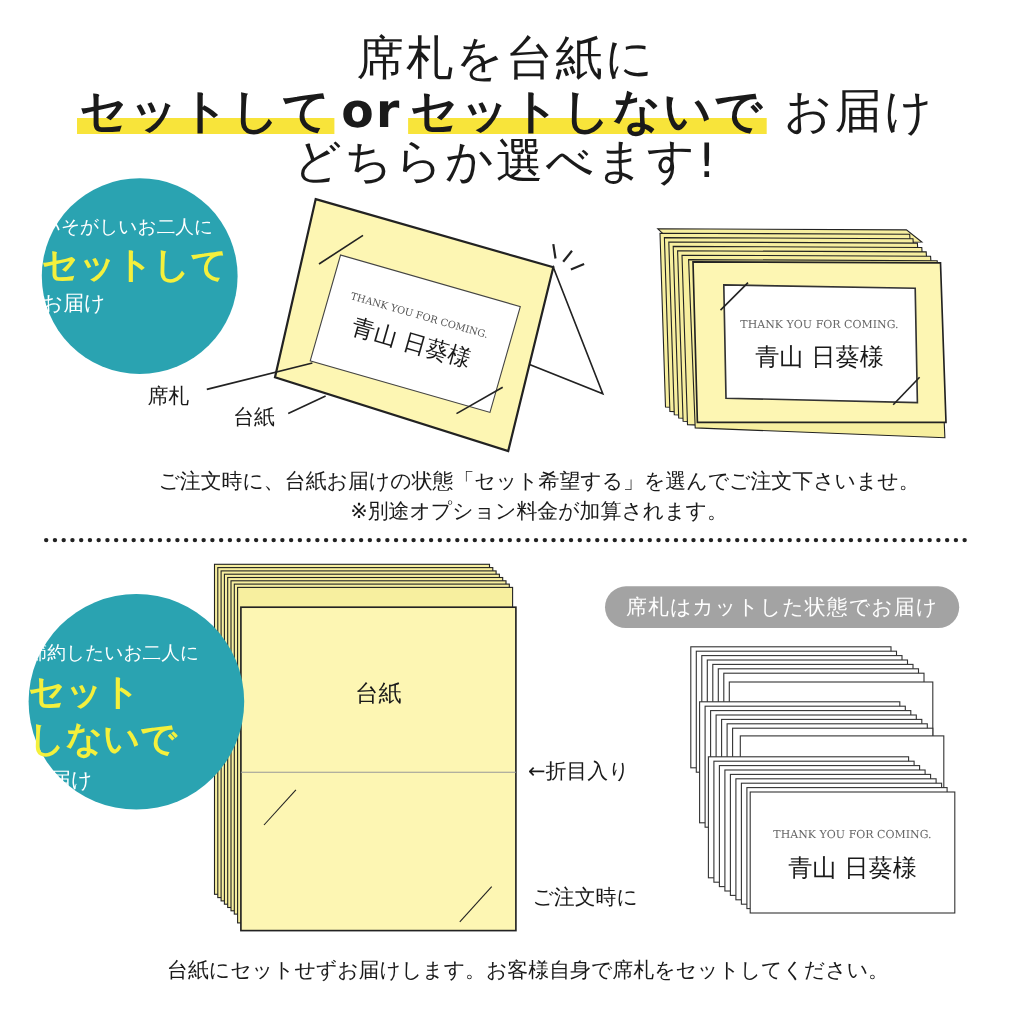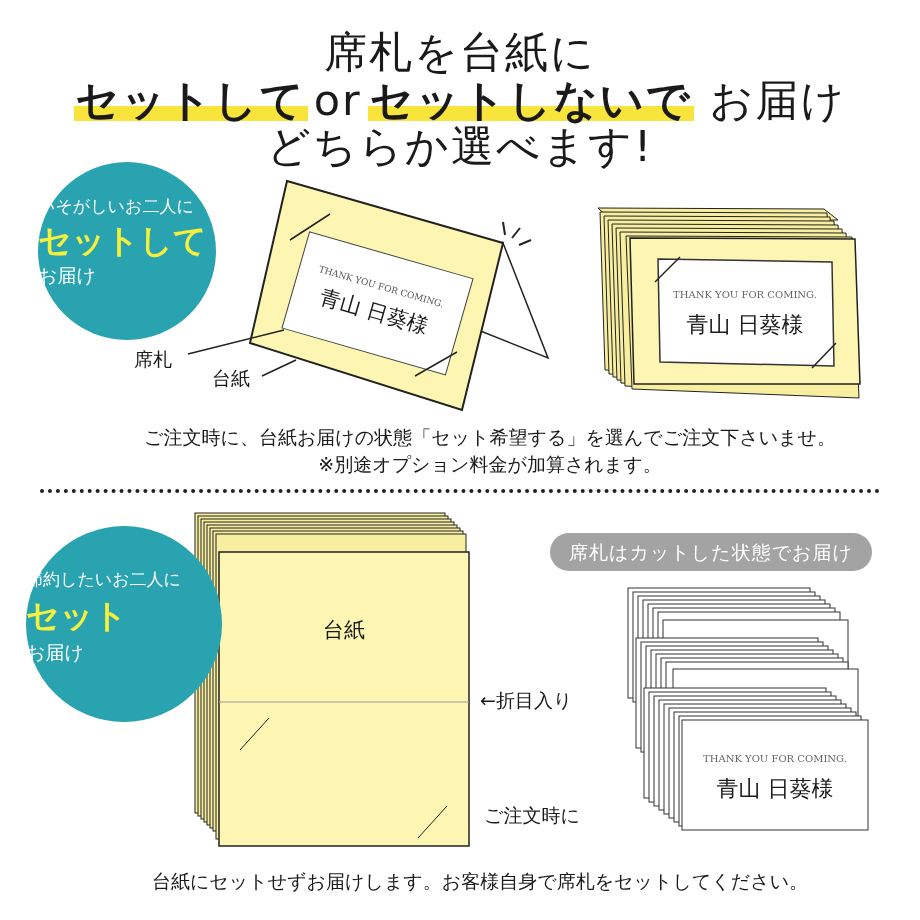--- a/index.html
+++ b/index.html
@@ -4,24 +4,24 @@
 <style>
   html, body { margin: 0; padding: 0; background: #ffffff; }
   body { width: 920px; height: 920px; position: relative; overflow: hidden;
          font-family: "DejaVu Sans", "Liberation Sans", sans-serif; color: #1a1a1a; }
   .abs { position: absolute; }
   .headline { position: absolute; left: 0; width: 920px; text-align: center; font-size: 43px; letter-spacing: 2px; }
   .hl-line1 { top: 24px; }
   .hl-line2 { top: 72px; }
   .hl-line3 { top: 118px; }
   .hl-mark { font-weight: bold; background: linear-gradient(transparent 62%, #f8e43a 62%, #f8e43a 92%, transparent 92%); padding: 0 2px; }
-  .hl-or { margin: 0 6px; }
+  .hl-or { margin: 0 6px; font-weight: bold; }
   .badge { position: absolute; border-radius: 50%; background: #2aa3b1; color: #fff; text-align: left; }
   .badge-1 { left: 38px; top: 162px; width: 178px; height: 178px; }
-  .badge-2 { left: 26px; top: 526px; width: 196px; height: 196px; }
+  .badge-2 { left: 26px; top: 540px; width: 196px; height: 196px; }
   .badge .small { display: block; font-size: 17px; }
   .badge .big { display: block; font-size: 33px; font-weight: bold; color: #f4f03c; line-height: 1.05; }
   .badge .small2 { display: block; font-size: 19px; }
   .badge-1 .small { margin-top: 33px; }
   .badge-1 .big { margin-top: 6px; }
   .badge-1 .small2 { margin-top: 4px; }
   .badge-2 .small { margin-top: 42px; }
   .badge-2 .big { margin-top: 8px; font-family: Liberation Serif, serif; }
   .badge-2 .small2 { margin-top: 6px; }
   .label { position: absolute; font-size: 19px; }
@@ -140,20 +140,21 @@
     <rect x="679" y="716" width="182" height="110"></rect>
     <rect x="682" y="720" width="186" height="110"></rect>
   </g>
   <text x="775" y="762" font-size="10" text-anchor="middle" fill="#666">THANK YOU FOR COMING.</text>
   <text class="jp" x="775" y="796" font-size="22" text-anchor="middle" fill="#1a1a1a">青山 日葵様</text>
 </svg>
 
 <div class="badge badge-2">
   <span class="small">節約したいお二人に</span>
   <span class="big">セット</span>
+  <span class="big">しないで</span>
   <span class="small2">お届け</span>
 </div>
 
 <div class="label" style="left:480px;top:688px">←折目入り</div>
 <div class="label" style="left:484px;top:803px">ご注文時に</div>
 
 <div class="pill">席札はカットした状態でお届け</div>
 
 <div class="note" style="top:869px;left:0;width:960px">台紙にセットせずお届けします。お客様自身で席札をセットしてください。</div>
 

